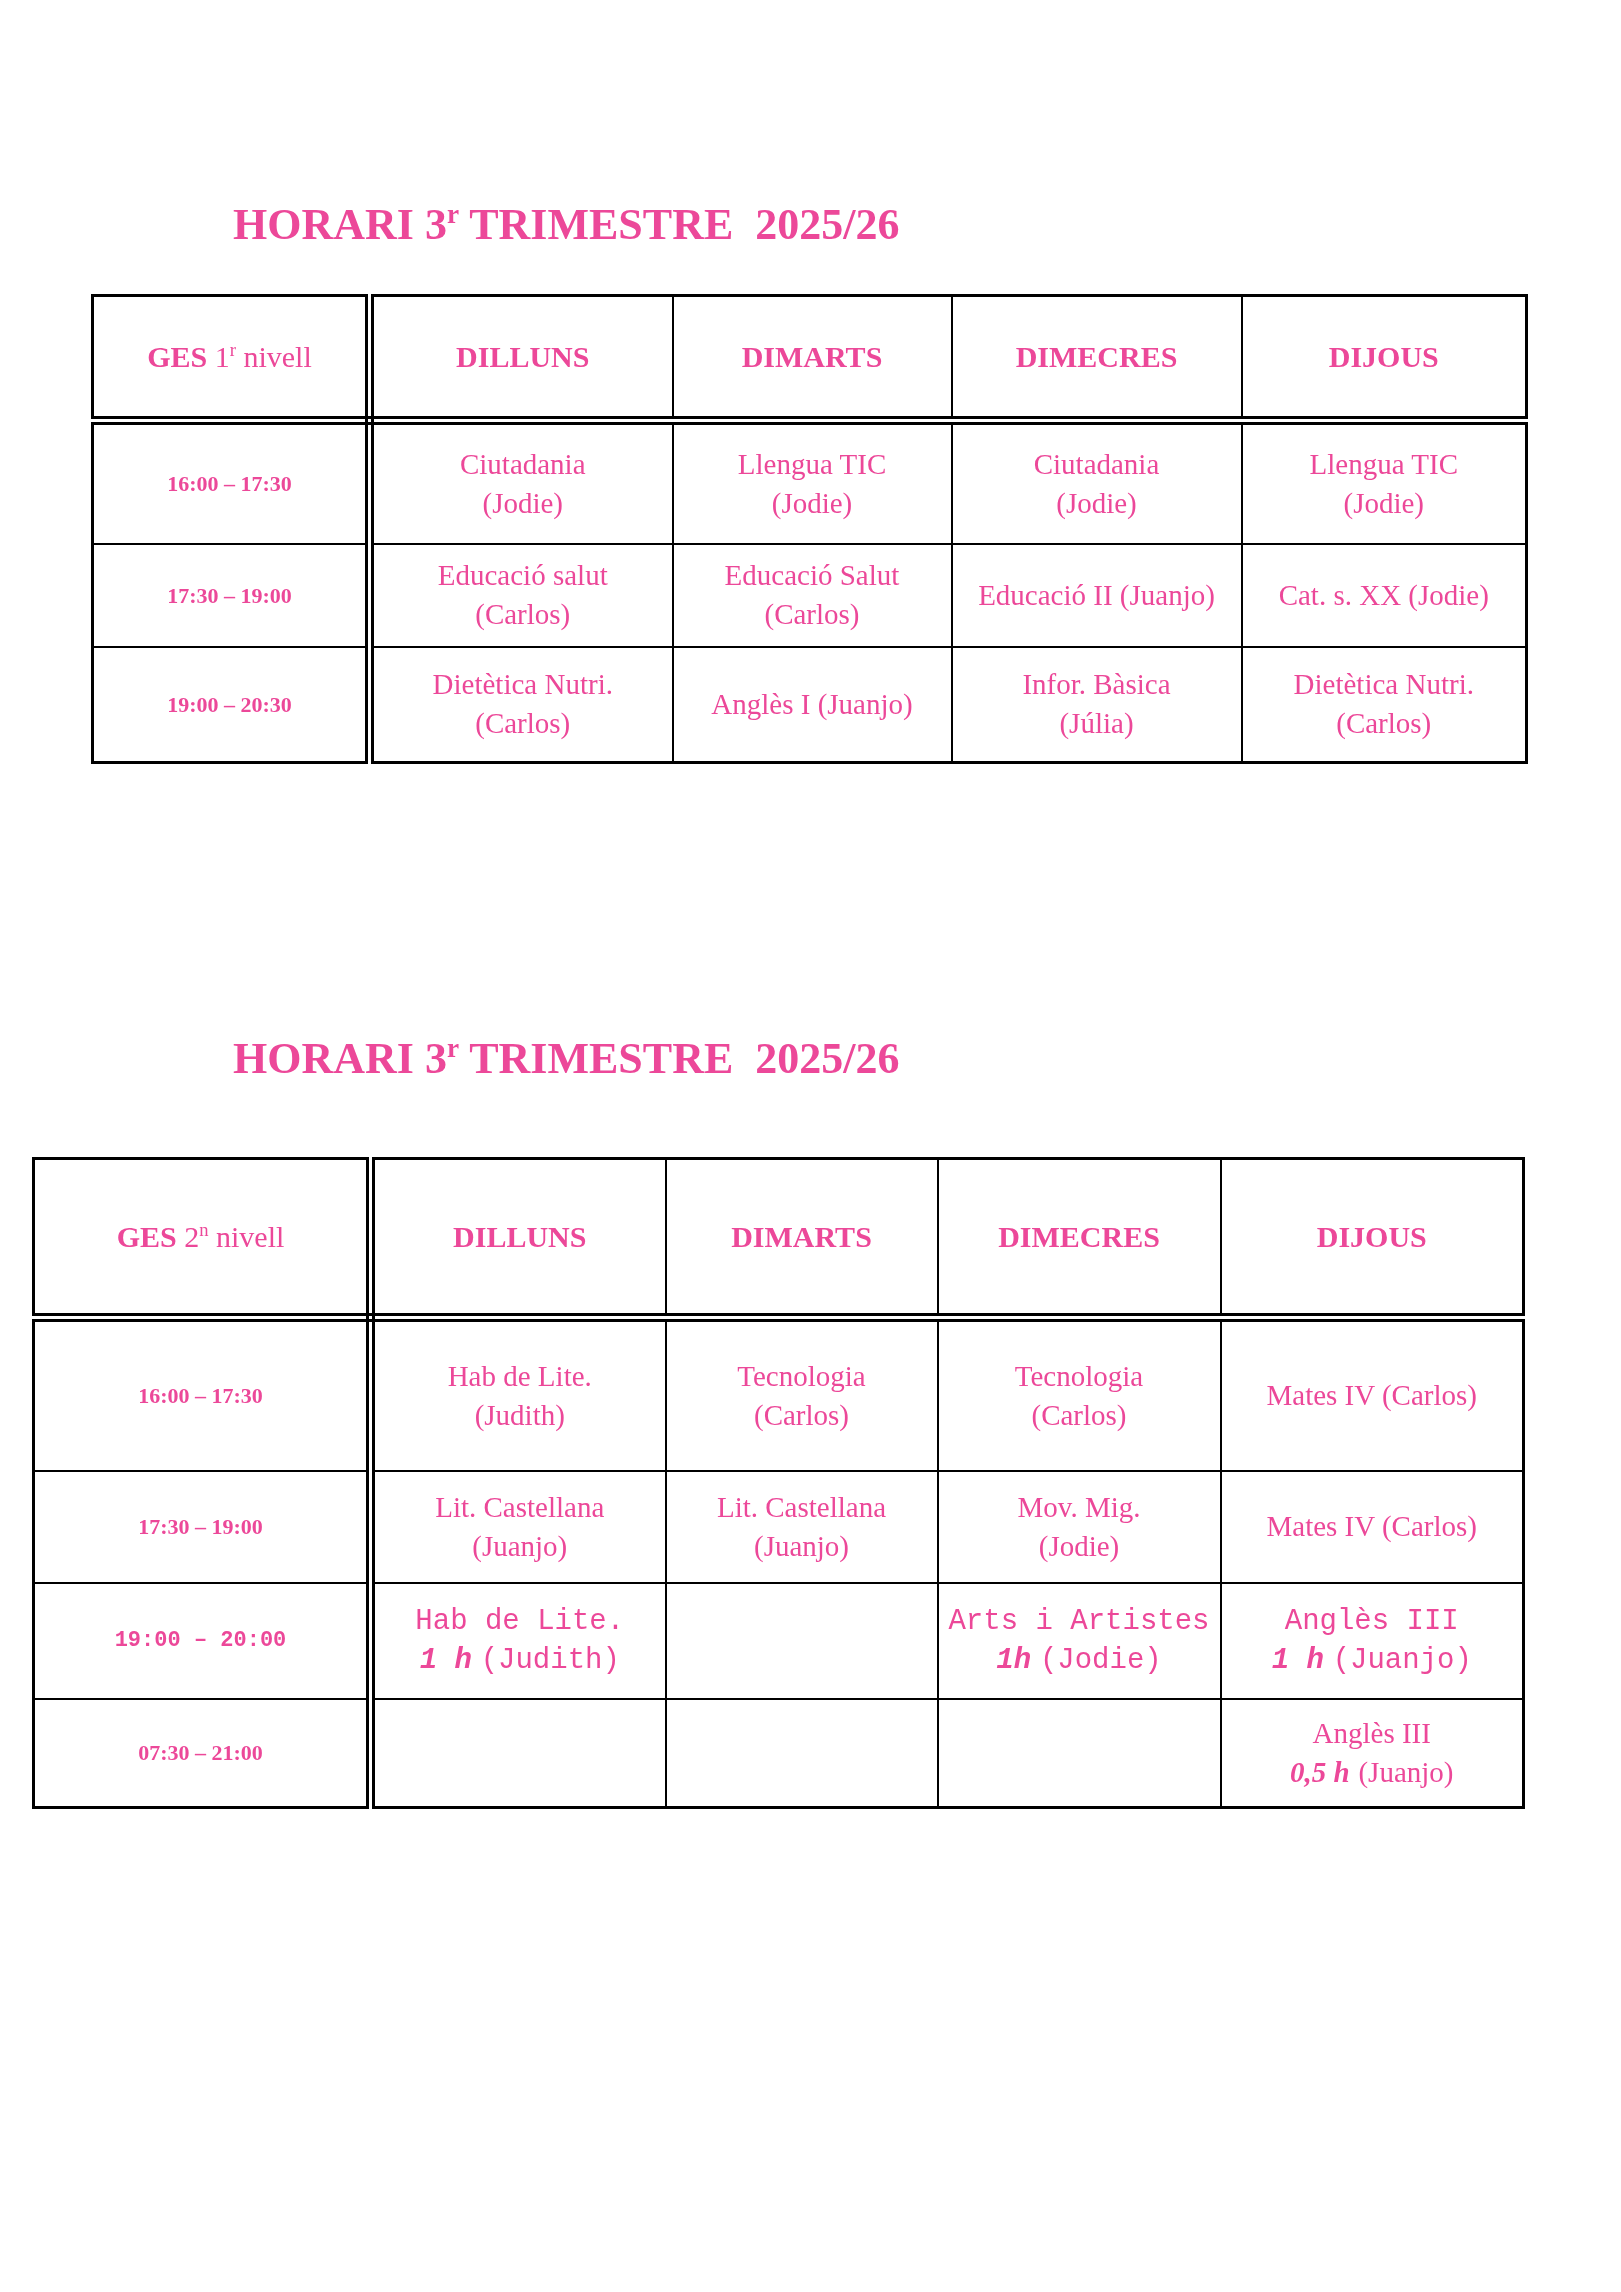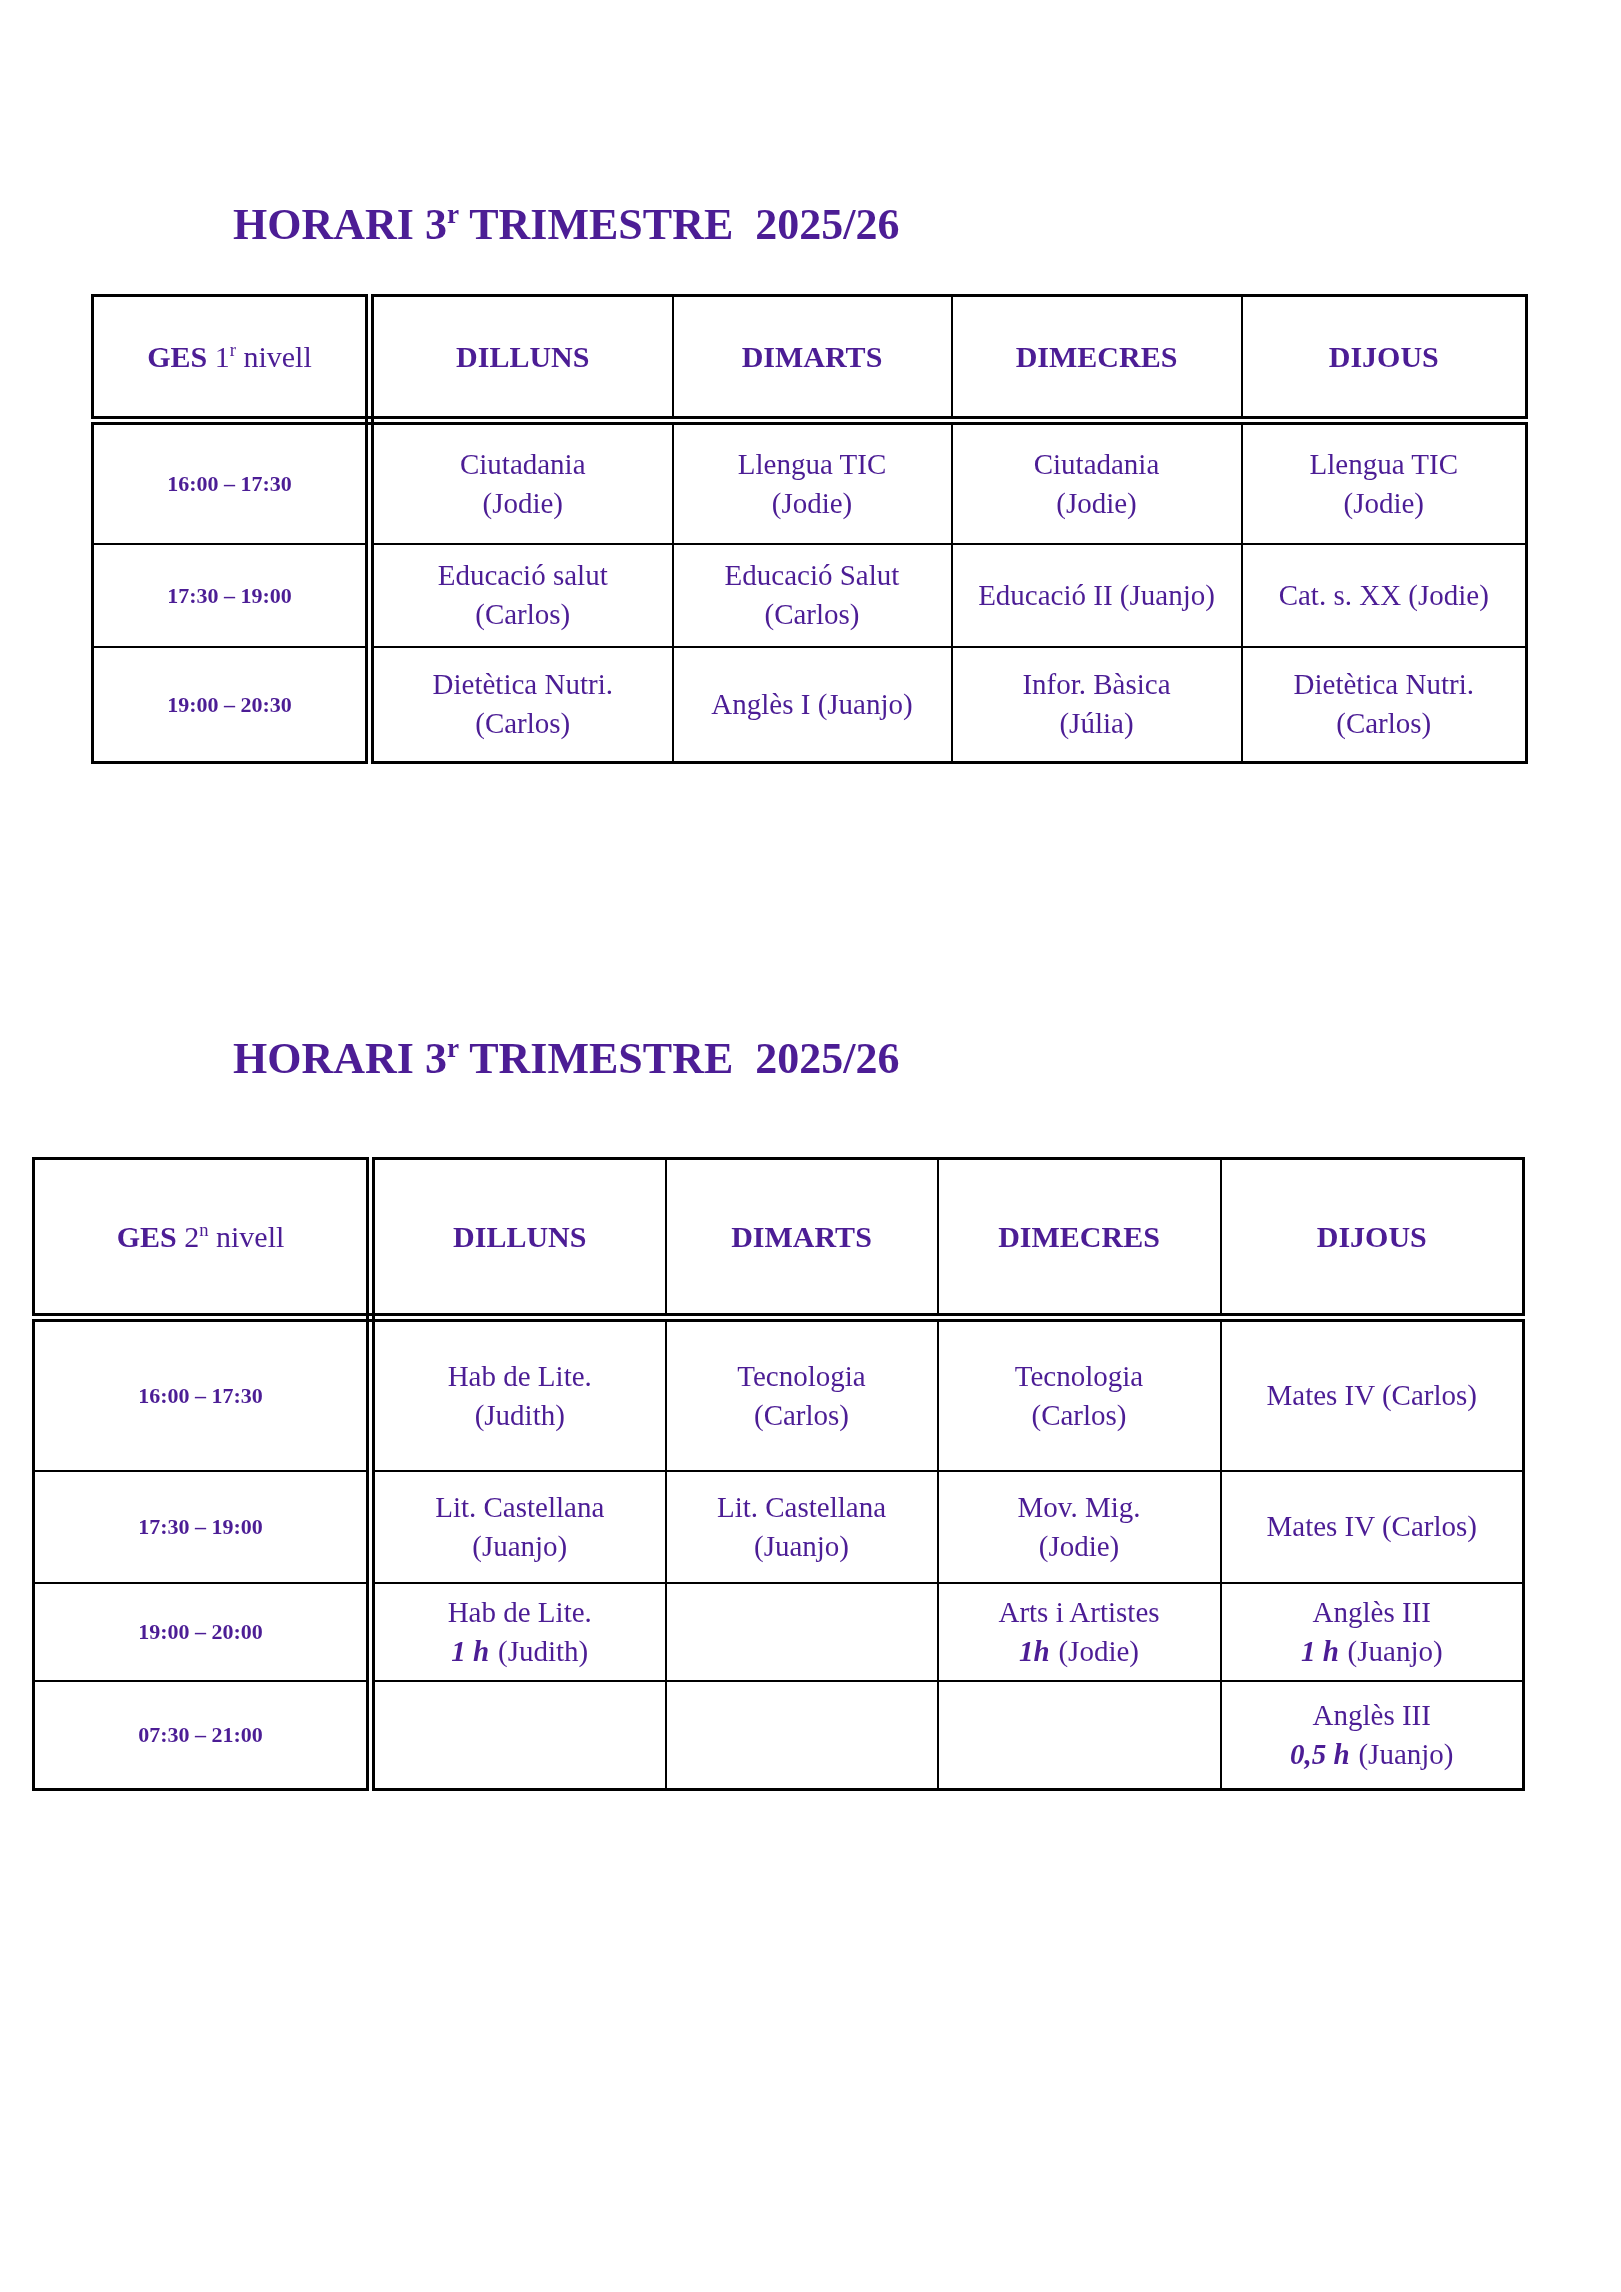--- a/index.html
+++ b/index.html
@@ -1,21 +1,21 @@
 <!DOCTYPE html>
 <html><head>
 <meta charset="utf-8">
 <style>
   html, body { margin: 0; padding: 0; background: #ffffff; }
   .page {
     position: relative;
     width: 1621px;
     height: 2293px;
     background: #ffffff;
-    color: #4c1d95;
+    color: #ec4899;
     font-family: "Liberation Serif", "DejaVu Serif", serif;
     overflow: hidden;
   }
   .doc-title {
     position: absolute;
     left: 233px;
     font-size: 44px;
     font-weight: bold;
     white-space: pre-wrap;
   }
@@ -67,21 +67,21 @@
   .dur { font-weight: bold; font-style: italic; }
   .dur:not(:empty) { margin-right: 8.8px; }
 
   #t1 thead tr { height: 125px; }
   #t1 tbody tr:nth-child(1) { height: 123px; }
   #t1 tbody tr:nth-child(2) { height: 103px; }
   #t1 tbody tr:nth-child(3) { height: 116px; padding-left: 24px; }
   #t2 thead tr { height: 159px; }
   #t2 tbody tr:nth-child(1) { height: 153px; }
   #t2 tbody tr:nth-child(2) { height: 112px; }
-  #t2 tbody tr:nth-child(3) { height: 98px; }
+  #t2 tbody tr:nth-child(3) { height: 116px; font-family: Liberation Mono, monospace; }
   #t2 tbody tr:nth-child(4) { height: 109px; }
   #t2 tbody tr:nth-child(5) { height: 118px; }
 </style>
 </head>
 <body>
 
 <div class="page">
 
   <div class="doc-title" id="title1"><span>HORARI 3</span><sup>r</sup> <span>TRIMESTRE&nbsp; 2025/26</span></div>
 

